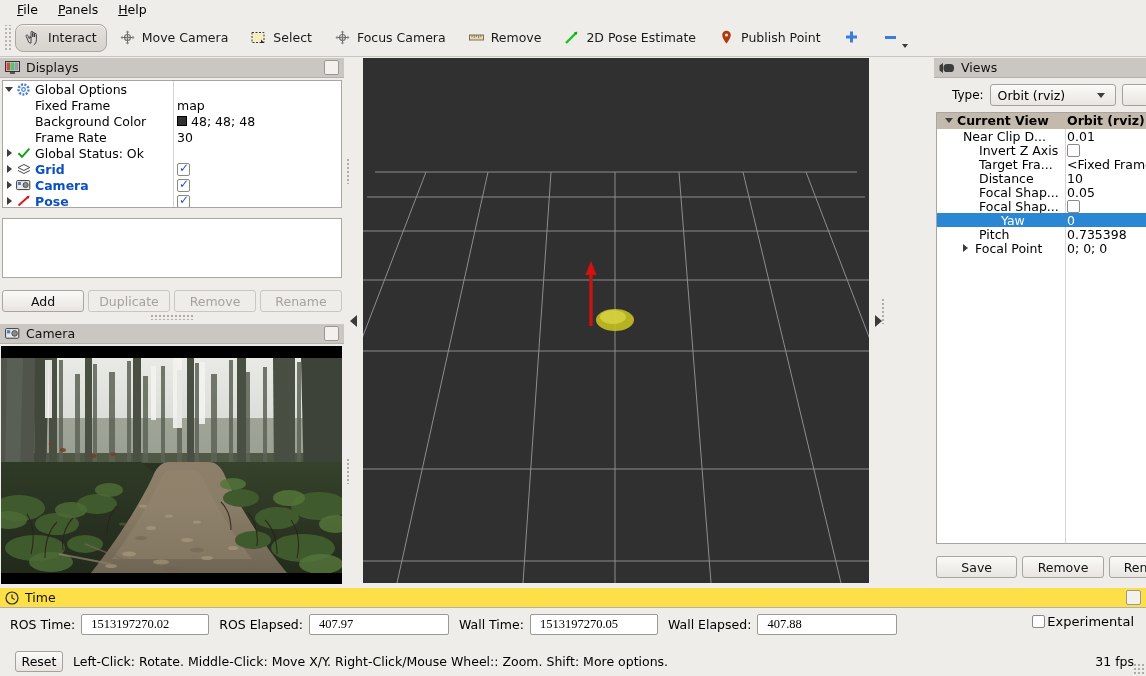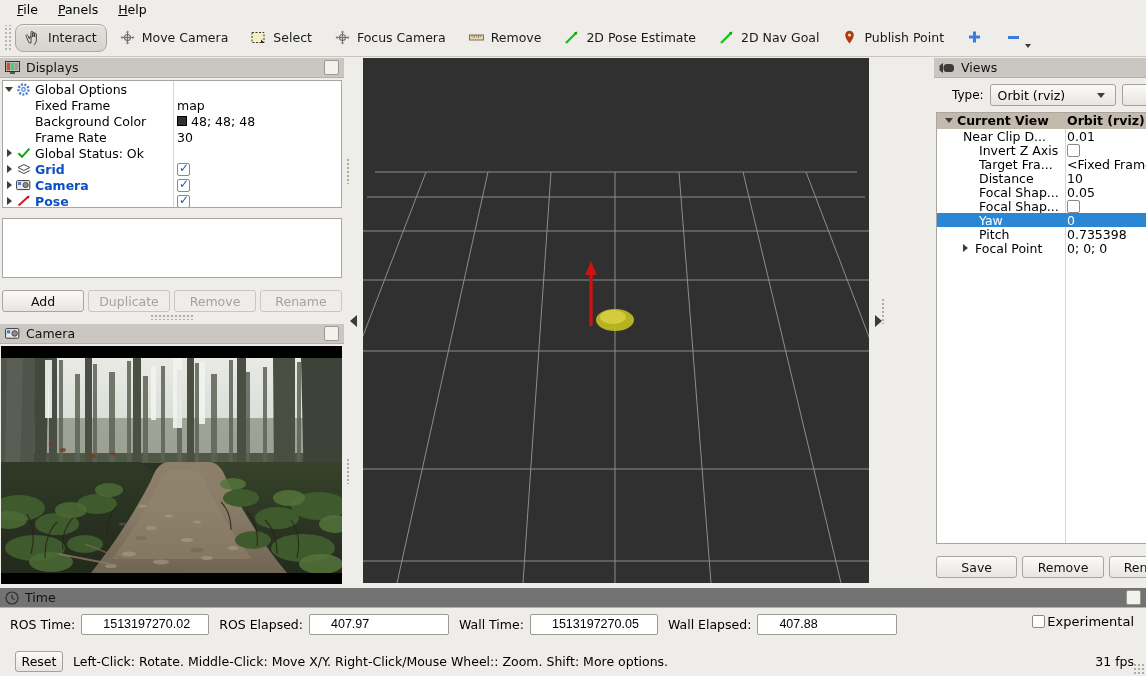--- a/index.html
+++ b/index.html
@@ -217,22 +217,22 @@
     position: absolute; left: 0; top: 588px; width: 1146px; height: 58px;
     background: #efedea;
   }
   .time-fields {
     position: absolute; left: 0; top: 22px; width: 1146px; height: 28px;
     display: flex; align-items: center;
   }
   .tf-label { font-size: 12.5px; margin-left: 10px; margin-right: 6px; }
   .tf-input {
     height: 21px; background: #fff; border: 1px solid #9d9993; border-radius: 2px;
-    font-size: 12.5px; display: flex; align-items: center; padding: 0 21px;
-    font-family: Liberation Sans, sans-serif;
+    font-size: 12.5px; display: flex; align-items: center; padding: 0 9px;
+    font-family: Liberation Serif, serif;
   }
   .exp-wrap {
     position: absolute; right: 12px; top: 26px; display: flex;
     align-items: center; gap: 2px; font-size: 13px;
   }
   .chk-sq {
     width: 13px; height: 13px; background: #fff; border: 1px solid #8d8984;
     border-radius: 2px;
   }
 
@@ -323,27 +323,20 @@
     </div>
 
     <div class="tb-btn">
       <svg class="tb-ico" viewBox="0 0 17 17">
         <path d="M3 14L13.5 3.5" stroke="#19c319" stroke-width="2.4"></path>
         <path d="M14.5 2.5l-1.2 3.6-2.4-2.4z" fill="#0fa00f"></path>
       </svg>
       <span>2D Pose Estimate</span>
     </div>
 
-    <div class="tb-btn">
-      <svg class="tb-ico" viewBox="0 0 17 17">
-        <path d="M3 14L13.5 3.5" stroke="#19c319" stroke-width="2.4"></path>
-        <path d="M14.5 2.5l-1.2 3.6-2.4-2.4z" fill="#0fa00f"></path>
-      </svg>
-      <span>2D Nav Goal</span>
-    </div>
 
     <div class="tb-btn">
       <svg class="tb-ico" viewBox="0 0 17 17">
         <path d="M8.5 1.8c-2.4 0-4.3 1.9-4.3 4.3 0 3.2 4.3 8.6 4.3 8.6s4.3-5.4 4.3-8.6c0-2.4-1.9-4.3-4.3-4.3z" fill="#b03a0e"></path>
         <circle cx="8.5" cy="6" r="1.6" fill="#f0e4d4"></circle>
       </svg>
       <span>Publish Point</span>
     </div>
 
     <div class="tb-btn">
@@ -772,21 +765,21 @@
       <div class="vrow">
         <div class="vw" style="padding-left:42px;">
             <span>Focal Shap...</span>
           </div>
         <div class="vv">
           <div class="chkbox"></div>
         </div>
       </div>
 
       <div class="vrow sel">
-        <div class="vw" style="padding-left:42px;">
+        <div class="vw" style="padding-left:64px;">
             <span>Yaw</span>
           </div>
         <div class="vv">0</div>
       </div>
 
       <div class="vrow">
         <div class="vw" style="padding-left:42px;">
             <span>Pitch</span>
           </div>
         <div class="vv">0.735398</div>
@@ -802,21 +795,21 @@
     </div>
 
     <div class="vbtns">
       <div class="btn">Save</div>
       <div class="btn">Remove</div>
       <div class="btn">Rename</div>
     </div>
   </div>
 
   <div class="timepanel">
-    <div class="dock-title" style="background:#737373;">
+    <div class="dock-title" style="background:#fde047;">
       <svg width="14" height="14" viewBox="0 0 14 14">
         <circle cx="7" cy="7" r="6" fill="none" stroke="#2f2f2f" stroke-width="1.2"></circle>
         <path d="M7 3.4V7l2.6 1.6" fill="none" stroke="#2f2f2f" stroke-width="1.2"></path>
       </svg>
       <span class="t">Time</span>
       <div class="float-box"></div>
     </div>
 
     <div class="time-fields">
       <span class="tf-label">ROS Time:</span>

